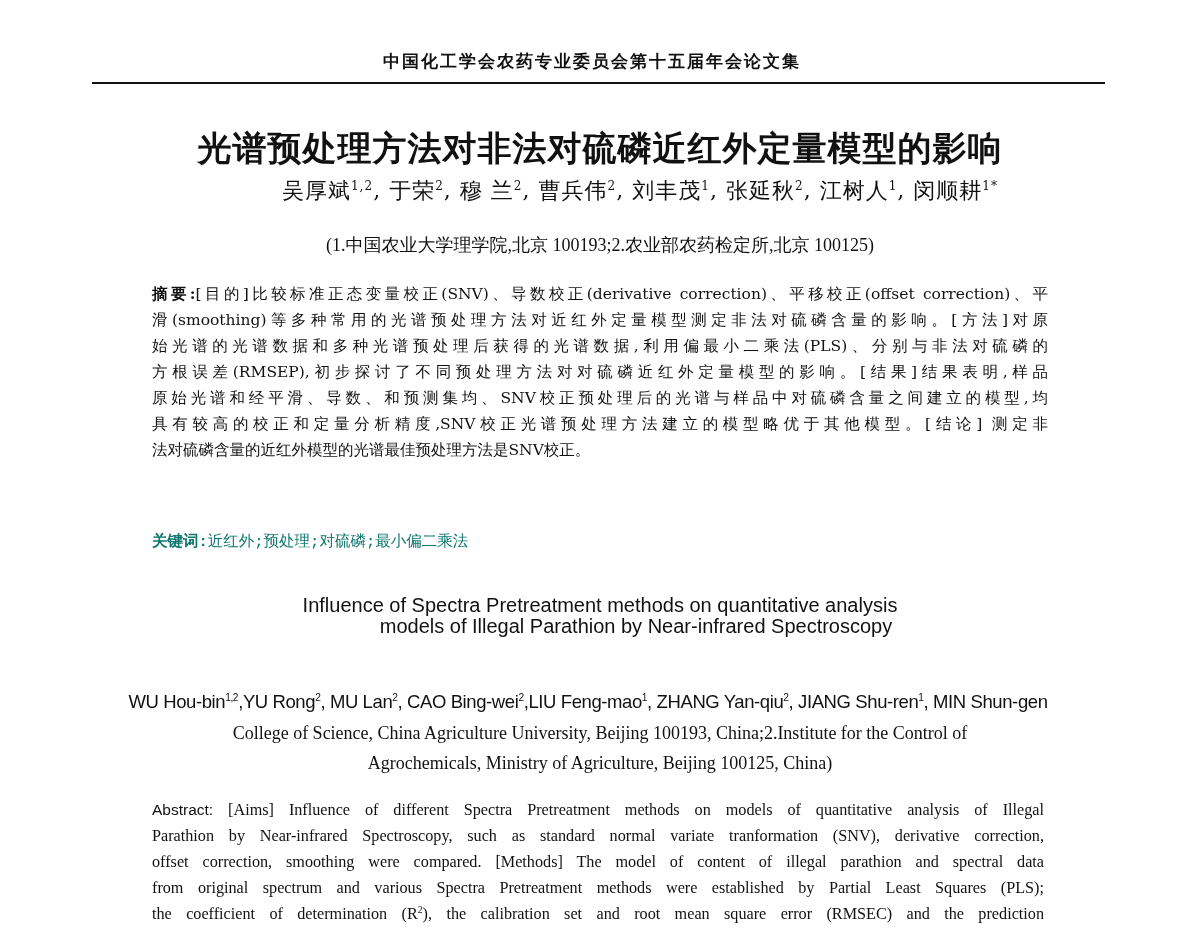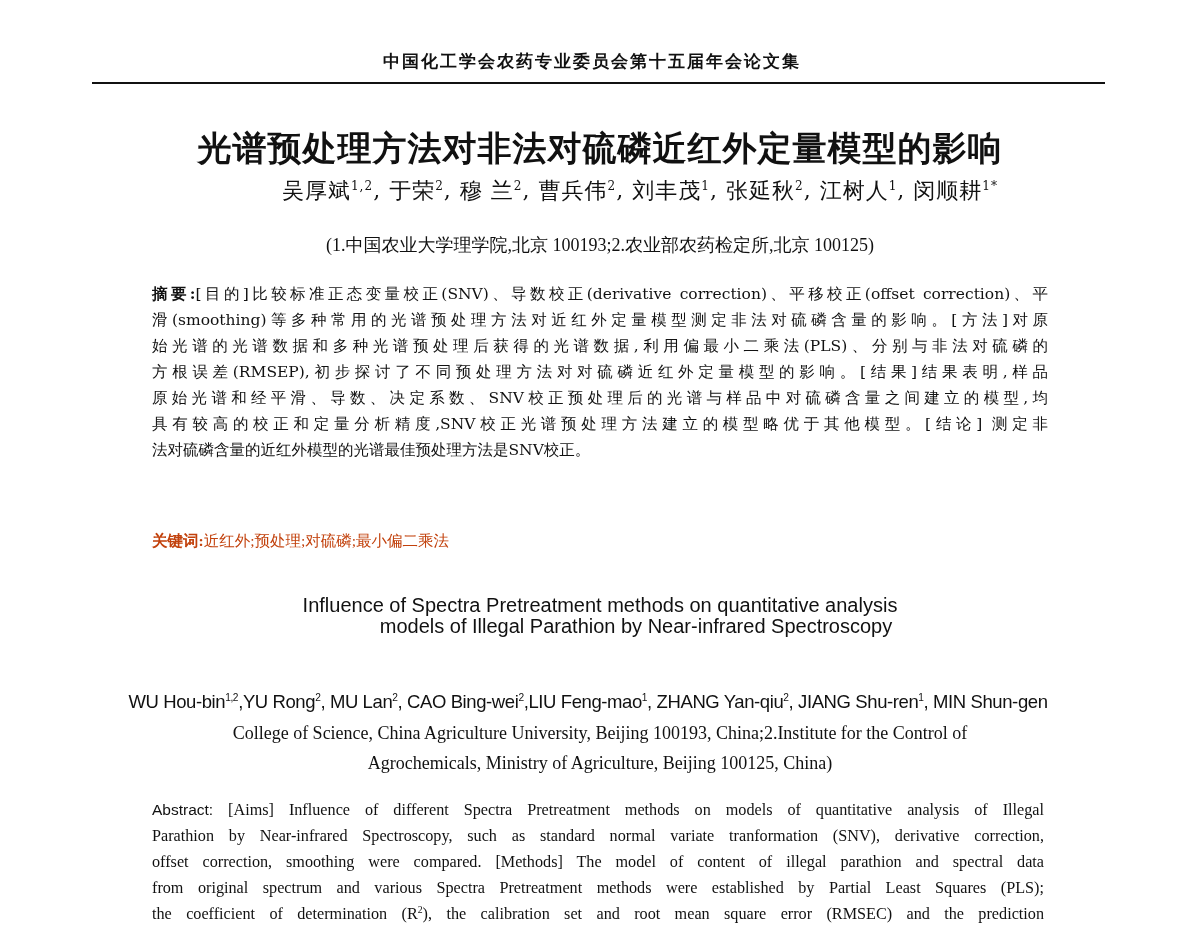--- a/index.html
+++ b/index.html
@@ -86,23 +86,23 @@
       text-align: justify;
       color: #111;
     }
     .cn-abstract .lbl {
       font-weight: bold;
     }
     .cn-keywords {
       position: absolute;
       top: 531px;
       left: 152px;
-      font-family: Liberation Serif, serif;
+      font-family: Liberation Mono, monospace;
       font-size: 15.5px;
-      color: #c2410c;
+      color: #0f766e;
     }
     .cn-keywords .lbl { font-weight: bold; }
     .en-title {
       position: absolute;
       left: 0; width: 1200px;
       text-align: center;
       font-family: "Liberation Sans", sans-serif;
       font-size: 20px;
       color: #111;
     }
@@ -180,21 +180,21 @@
     <span><span>闵顺耕</span><sup>1*</sup></span>
   </div>
 
   <div class="cn-affil">(1.中国农业大学理学院,北京 100193;2.农业部农药检定所,北京 100125)</div>
 
   <div class="cn-abstract">
     <span class="ln"><span class="lbl">摘要:</span><span>[目的]比较标准正态变量校正(SNV)、导数校正(derivative correction)、平移校正(offset correction)、平</span></span>
     <span class="ln">滑(smoothing)等多种常用的光谱预处理方法对近红外定量模型测定非法对硫磷含量的影响。[方法]对原</span>
     <span class="ln">始光谱的光谱数据和多种光谱预处理后获得的光谱数据,利用偏最小二乘法(PLS)、分别与非法对硫磷的</span>
     <span class="ln">方根误差(RMSEP),初步探讨了不同预处理方法对对硫磷近红外定量模型的影响。[结果]结果表明,样品</span>
-    <span class="ln">原始光谱和经平滑、导数、决定系数、SNV校正预处理后的光谱与样品中对硫磷含量之间建立的模型,均</span>
+    <span class="ln">原始光谱和经平滑、导数、和预测集均、SNV校正预处理后的光谱与样品中对硫磷含量之间建立的模型,均</span>
     <span class="ln">具有较高的校正和定量分析精度,SNV校正光谱预处理方法建立的模型略优于其他模型。[结论] 测定非</span>
     <span class="ln last">法对硫磷含量的近红外模型的光谱最佳预处理方法是SNV校正。</span>
   </div>
 
   <div class="cn-keywords">
     <span class="lbl">关键词:</span><span>近红外;预处理;对硫磷;最小偏二乘法</span>
   </div>
 
   <div class="en-title l1">Influence of Spectra Pretreatment methods on quantitative analysis</div>
   <div class="en-title l2">models of Illegal Parathion by Near-infrared Spectroscopy</div>

